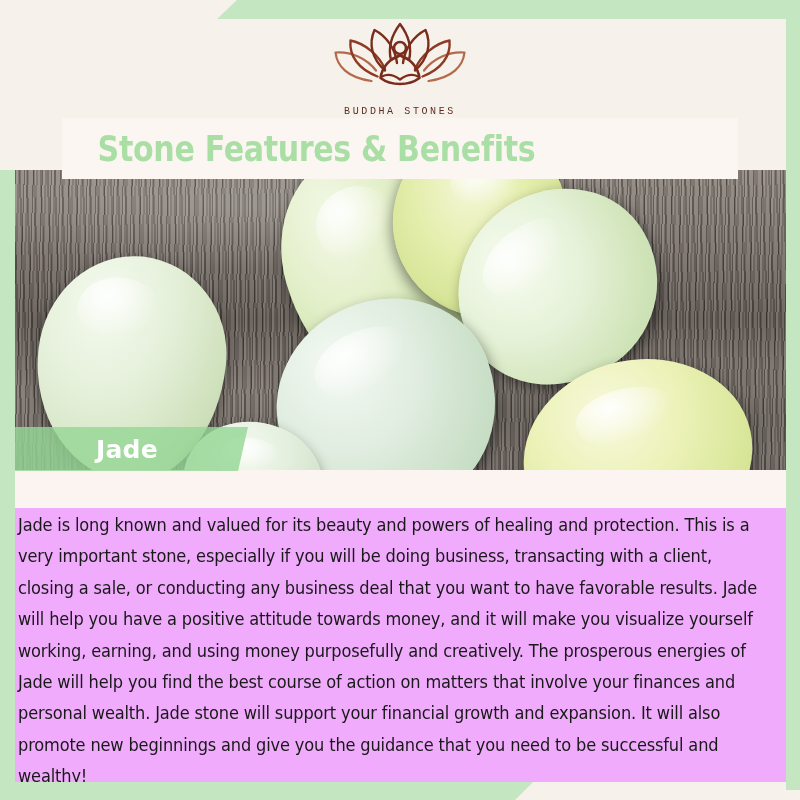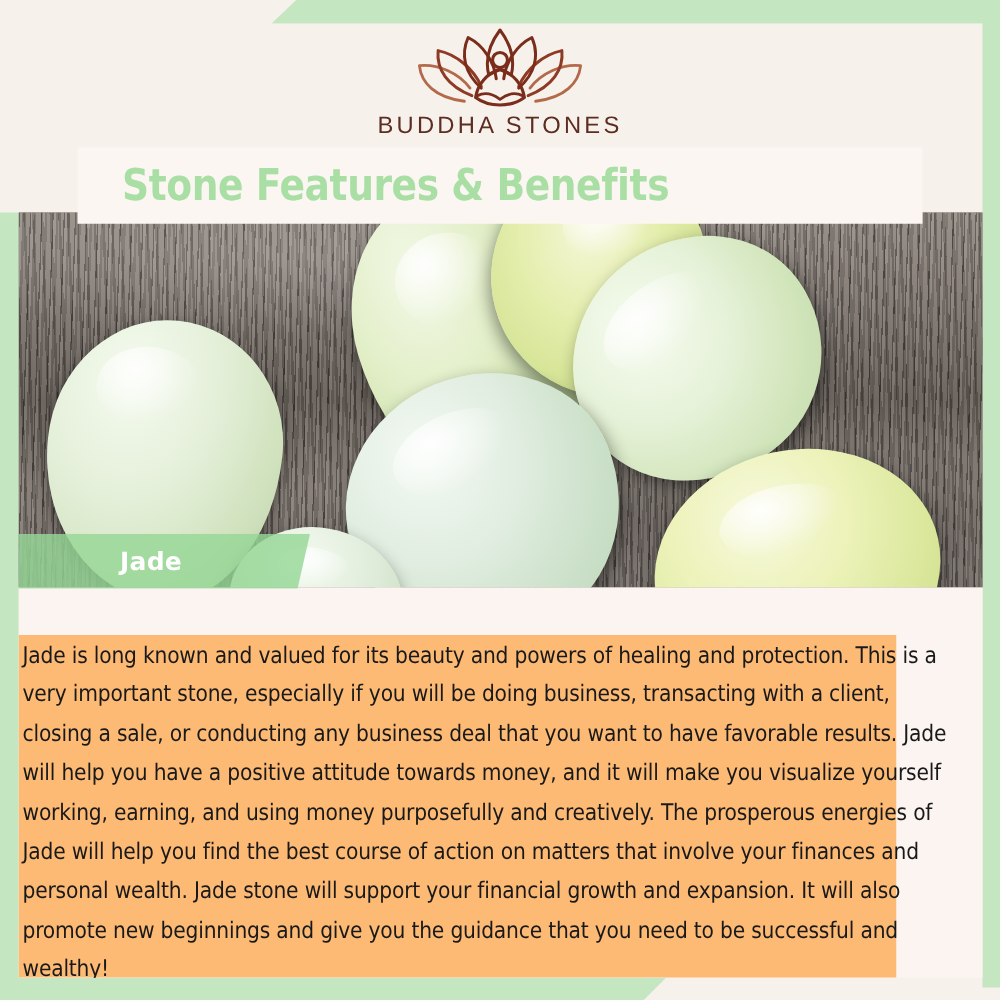--- a/index.html
+++ b/index.html
@@ -37,23 +37,23 @@
   .header {
     position:absolute; top:0; left:0; width:800px; height:170px;
     z-index:2;
   }
   .logo-wrap {
     position:absolute; top:18px; left:0; width:800px;
     display:flex; flex-direction:column; align-items:center;
   }
   .lotus { width:152px; height:72px; display:block; }
   .brand-name {
-    margin-top:0;
-    font-family:Liberation Sans, sans-serif;
-    font-size:19px;
+    margin-top:16px;
+    font-family:Liberation Mono, monospace;
+    font-size:10px;
     letter-spacing:2.6px;
     color:#5c2d20;
     font-weight:400;
   }
 
   
   .title-plate {
     position:absolute; left:62px; top:118px; width:676px; height:61px;
     background:#fbf6f2;
     display:flex; align-items:center; justify-content:flex-start;
@@ -109,21 +109,21 @@
     position:absolute; left:15px; top:427px; width:233px; height:44px;
     background:rgba(150,215,150,.82);
     clip-path:polygon(0 0, 100% 0, calc(100% - 10px) 100%, 0 100%);
     display:flex; align-items:center;
     z-index:5;
   }
   .jade-label {
     margin-left:81px;
     font-family:"DejaVu Sans", sans-serif;
     font-weight:bold;
-    font-size:20px;
+    font-size:25px;
     color:#ffffff;
     letter-spacing:0.2px;
   }
 
   
   .content {
     position:absolute; left:15px; top:470px; width:771px; height:312px;
     background:#fbf4f0;
     z-index:2;
   }
@@ -134,22 +134,22 @@
     font-weight:bold;
     font-size:25px;
     color:#a9dfa4;
     letter-spacing:-0.3px;
     white-space:nowrap;
   }
   .benefits .star { font-size:24px; vertical-align:-1px; }
   .benefits .gap { display:inline-block; width:9px; }
 
   .body-panel {
-    position:absolute; top:38px; left:0; width:702px; height:274px;
-    background:#fdba74;
+    position:absolute; top:38px; left:0; width:771px; height:274px;
+    background:#f0abfc;
     padding-left:17px;
   }
   .body-text {
     position:absolute; left:3px; top:1px; width:765px;
     font-family:"DejaVu Sans Condensed","DejaVu Sans", sans-serif;
     font-size:18.3px;
     line-height:31.4px;
     color:#191919;
     text-align:left;
     transform:scaleX(0.985);

